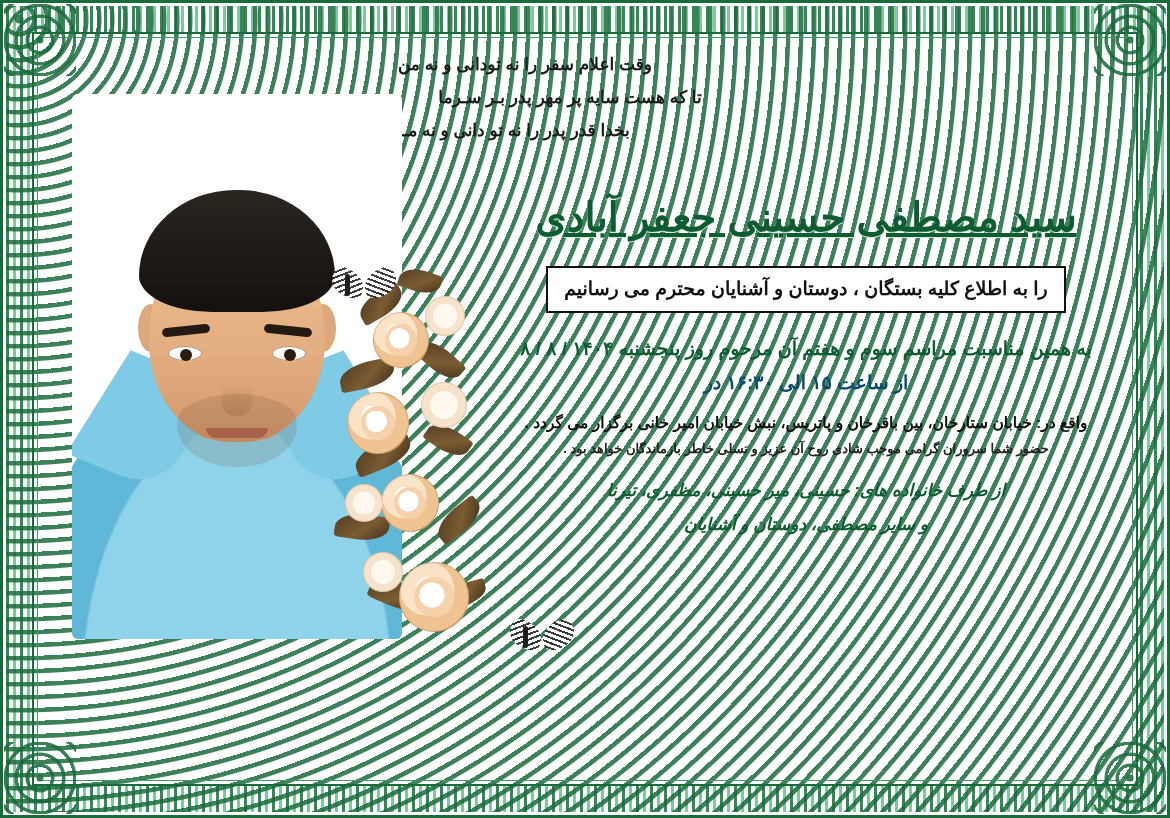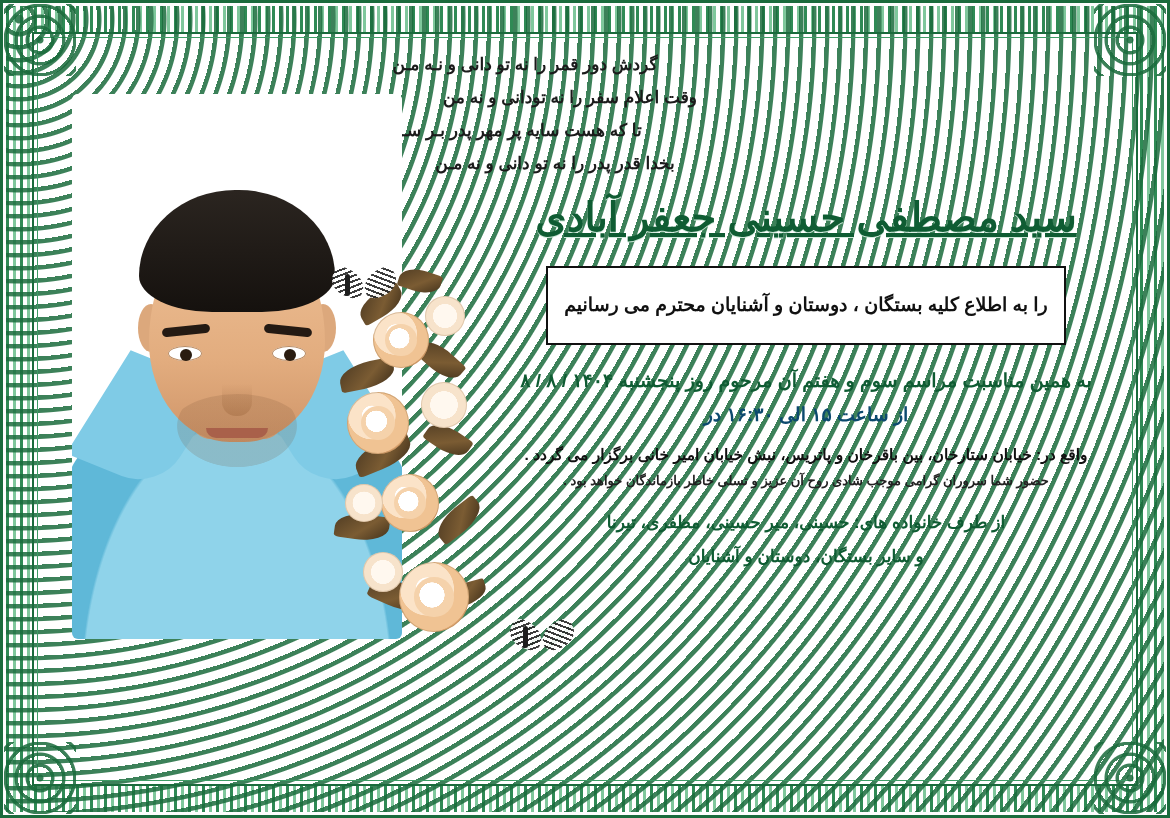--- a/index.html
+++ b/index.html
@@ -125,21 +125,21 @@
     font-weight: 800;
     color: #0f5c33;
     letter-spacing: 1px;
     text-shadow: 0 1px 0 #cfe9da;
     text-decoration: underline;
   }
 
   .announce {
     margin-top: 26px;
   }
-  .announce .boxed { font-size: 19px; padding: 24px 16px; }
+  .announce .boxed { font-size: 19px; padding: 8px 16px; }
 
   .date-line {
     margin-top: 18px;
     font-size: 19px;
     font-weight: 700;
     color: #0f5c33;
     line-height: 1.9;
   }
   .time-line {
     font-size: 19px;
@@ -169,20 +169,21 @@
     font-size: 13px;
     font-weight: 600;
     color: #222;
   }
   .family {
     margin-top: 18px;
     font-size: 17px;
     font-weight: 700;
     color: #0f5c33;
     line-height: 2;
+    font-style: italic;
   }
 
   
   .photo-wrap {
     position: absolute;
     top: 52px;
     left: 18px;
     width: 360px;
     height: 560px;
   }
@@ -348,21 +349,20 @@
   <div class="border-inner"></div>
   <div class="border-inner2"></div>
   <div class="corner tl"></div>
   <div class="corner tr"></div>
   <div class="corner bl"></div>
   <div class="corner br"></div>
 
   <div class="content">
 
     <div class="poem">
-      <div>گردش دور قمر را نه تو دانی و نـه مـن</div>
       <div>وقت اعلام سفر را نه تودانی و نه من</div>
       <div>تا که هست سایه پر مهر پدر بـر سـرما</div>
       <div>بخدا قدر پدر را نه تو دانی و نه مـن</div>
     </div>
 
     <div class="left-col">
 
 
       <div class="deceased-name">سید مصطفی حسینی جعفر آبادی</div>
 
@@ -372,21 +372,21 @@
 
       <div class="date-line">به همین مناسبت مراسم سوم و هفتم آن مرحوم روز پنجشنبه ۱۴۰۴ / ۸ / ۸</div>
       <div class="time-line">از ساعت ۱۵ الی ۱۶:۳۰ در</div>
 
 
       <div class="address">واقع در: خیابان ستارخان، بین باقرخان و پاتریس، نبش خیابان امیر خانی برگزار می گردد .</div>
       <div class="note">حضور شما سروران گرامی موجب شادی روح آن عزیز و تسلی خاطر بازماندگان خواهد بود .</div>
 
       <div class="family">
         <div>از طرف خانواده های: حسینی، میر حسینی، مظفری، تیرنا</div>
-        <div>و سایر بستگان، دوستان و آشنایان</div>
+        <div>و سایر مصطفی، دوستان و آشنایان</div>
       </div>
 
     </div>
 
     <div class="photo-wrap">
       <div class="photo">
         <div class="ph-bg"></div>
         <div class="ph-shoulders"></div>
         <div class="ph-collar-l"></div>
         <div class="ph-collar-r"></div>

